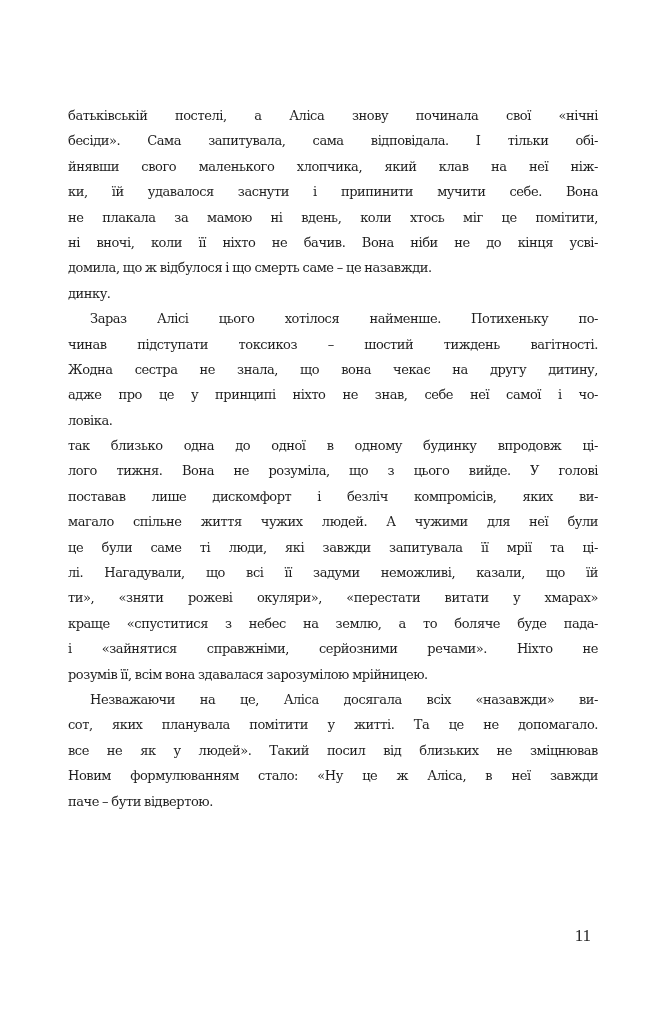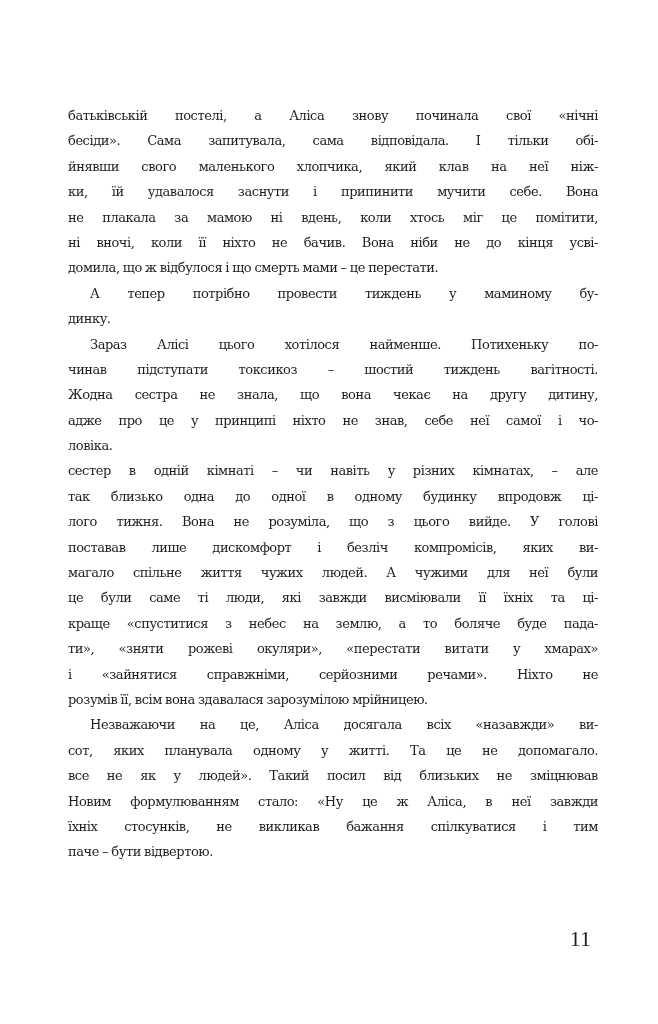--- a/index.html
+++ b/index.html
@@ -46,74 +46,72 @@
     .line.last {
       text-align-last: left;
     }
     .page-number {
       position: absolute;
       left: 541px;
       top: 926px;
       width: 50px;
       text-align: right;
       font-family: "Liberation Serif", "DejaVu Serif", serif;
-      font-size: 22px;
+      font-size: 17px;
       color: #1e1e1e;
     }
   </style>
 </head>
 <body>
 
 <div class="page">
   <div class="text-block">
 
     <div>
       <span class="line">батьківській постелі, а Аліса знову починала свої «нічні</span>
       <span class="line">бесіди». Сама запитувала, сама відповідала. І тільки обі-</span>
       <span class="line">йнявши свого маленького хлопчика, який клав на неї ніж-</span>
       <span class="line">ки, їй удавалося заснути і припинити мучити себе. Вона</span>
       <span class="line">не плакала за мамою ні вдень, коли хтось міг це помітити,</span>
       <span class="line">ні вночі, коли її ніхто не бачив. Вона ніби не до кінця усві-</span>
-      <span class="line last">домила, що ж відбулося і що смерть мами – це перестати.</span>
+      <span class="line last">домила, що ж відбулося і що смерть саме – це назавжди.</span>
     </div>
 
     <div>
-      <span class="line indent">А тепер потрібно провести тиждень у маминому бу-</span>
       <span class="line last">динку.</span>
     </div>
 
     <div>
       <span class="line indent">Зараз Алісі цього хотілося найменше. Потихеньку по-</span>
       <span class="line">чинав підступати токсикоз – шостий тиждень вагітності.</span>
       <span class="line">Жодна сестра не знала, що вона чекає на другу дитину,</span>
       <span class="line">адже про це у принципі ніхто не знав, себе неї самої і чо-</span>
       <span class="line last">ловіка.</span>
     </div>
 
     <div>
-      <span class="line">сестер в одній кімнаті – чи навіть у різних кімнатах, – але</span>
       <span class="line">так близько одна до одної в одному будинку впродовж ці-</span>
       <span class="line">лого тижня. Вона не розуміла, що з цього вийде. У голові</span>
       <span class="line">поставав лише дискомфорт і безліч компромісів, яких ви-</span>
       <span class="line">магало спільне життя чужих людей. А чужими для неї були</span>
     </div>
 
     <div>
-      <span class="line">це були саме ті люди, які завжди висміювали її їхніх та ці-</span>
+      <span class="line">це були саме ті люди, які завжди запитувала її мрії та ці-</span>
+      <span class="line">лі. Нагадували, що всі її задуми неможливі, казали, що їй</span>
+      <span class="line">ти», «зняти рожеві окуляри», «перестати витати у хмарах»</span>
       <span class="line">краще «спуститися з небес на землю, а то боляче буде пада-</span>
-      <span class="line">ти», «зняти рожеві окуляри», «перестати витати у хмарах»</span>
       <span class="line">і «зайнятися справжніми, серйозними речами». Ніхто не</span>
       <span class="line last">розумів її, всім вона здавалася зарозумілою мрійницею.</span>
     </div>
 
     <div>
       <span class="line indent">Незважаючи на це, Аліса досягала всіх «назавжди» ви-</span>
-      <span class="line">сот, яких планувала одному у житті. Та це не допомагало.</span>
+      <span class="line">сот, яких планувала помітити у житті. Та це не допомагало.</span>
       <span class="line">все не як у людей». Такий посил від близьких не зміцнював</span>
       <span class="line">Новим формулюванням стало: «Ну це ж Аліса, в неї завжди</span>
-      <span class="line">їхніх стосунків, не викликав бажання спілкуватися і тим</span>
       <span class="line last">паче – бути відвертою.</span>
     </div>
 
   </div>
 
   <div class="page-number">11</div>
 </div>
 
 </body></html>

